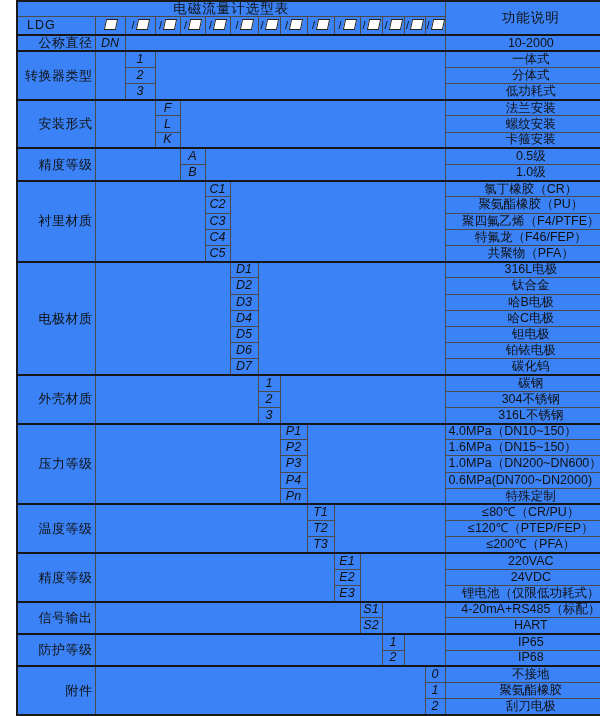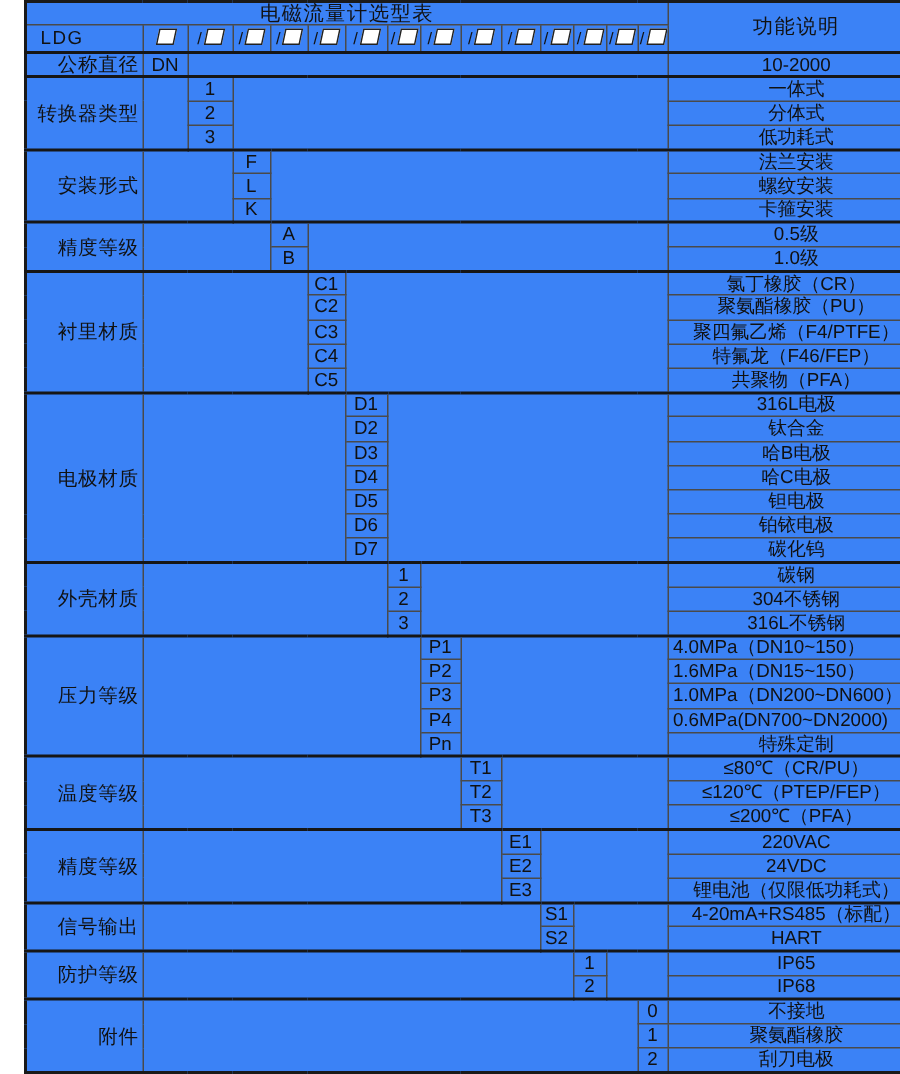--- a/index.html
+++ b/index.html
@@ -18,21 +18,21 @@
   }
   tr{height:16px;}
   tr.r-title{height:14px;}
   tr.r-model{height:18px;}
   tr.band-start > td{border-top:2px solid #161616;}
   td.title{font-size:13.5px;letter-spacing:1px;}
   td.func-header{font-size:13.5px;letter-spacing:1px;}
   td.cat{text-align:right;padding-left:4px;font-size:13px;letter-spacing:0.5px;}
   td.model-label{text-align:left;padding-left:9px;letter-spacing:1px;}
   td.slot{padding:0;font-size:11px;}
-  td.code{padding:0;}
+  td.code{padding:0;font-style:italic;}
   td.desc.left{text-align:left;padding-left:3px;}
   .code-box{
     display:inline-block;width:10px;height:9px;
     border:1.5px solid #222;background:#fff;
     transform:skewX(-12deg);vertical-align:-1px;margin-left:1px;
   }
   .slash{display:inline-block;margin-right:1px;}
 </style>
 </head>
 <body>

